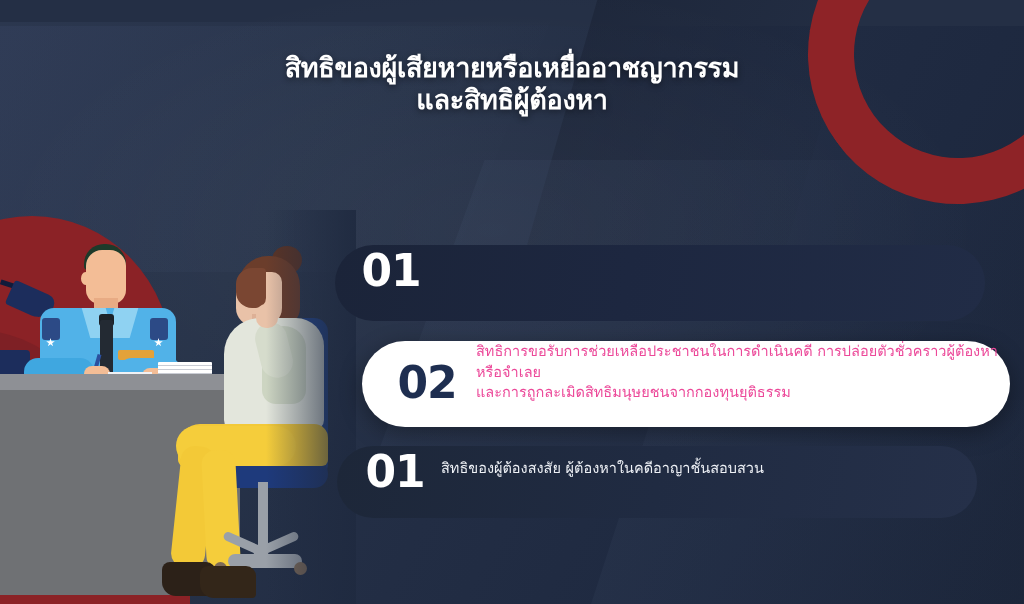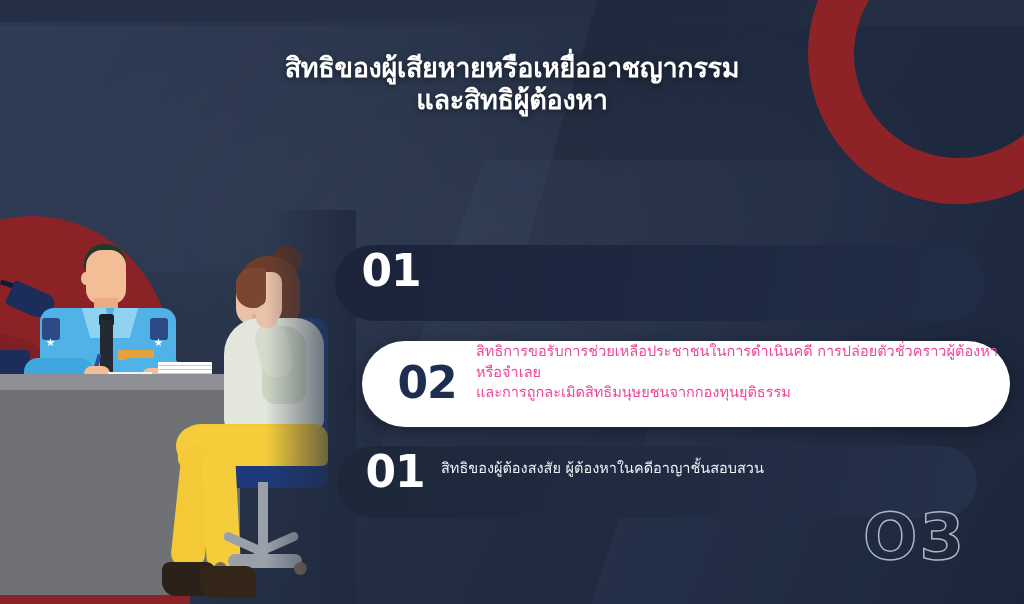--- a/index.html
+++ b/index.html
@@ -570,15 +570,14 @@
     <div class="num">02</div>
     <div class="txt">สิทธิการขอรับการช่วยเหลือประชาชนในการดำเนินคดี การปล่อยตัวชั่วคราวผู้ต้องหาหรือจำเลย
 และการถูกละเมิดสิทธิมนุษยชนจากกองทุนยุติธรรม</div>
   </div>
 
   <div class="card card-03">
     <div class="num">01</div>
     <div class="txt">สิทธิของผู้ต้องสงสัย ผู้ต้องหาในคดีอาญาชั้นสอบสวน</div>
   </div>
 
-  <div class="page-num">O3</div>
 
 </div>
 
 </body></html>

